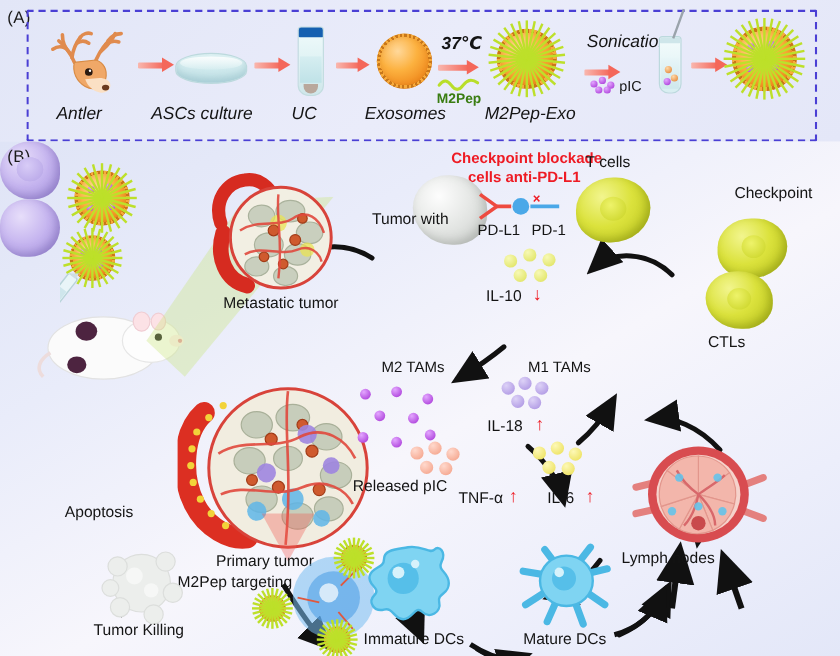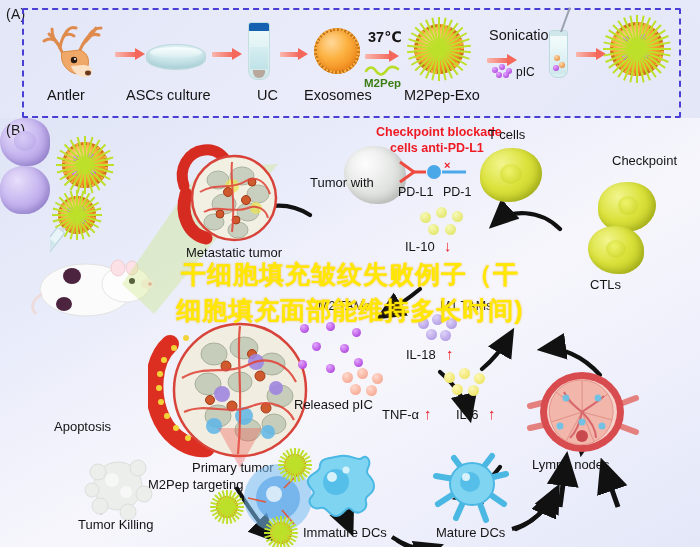--- a/index.html
+++ b/index.html
@@ -25,21 +25,21 @@
   }
   .panelTag{
     position:absolute;font-size:14px;color:#1a1a1a;font-weight:400;letter-spacing:.3px;
   }
   #panelB{
     position:absolute;left:0;top:118px;width:700px;height:429px;
     background:linear-gradient(150deg,#dfe4f6 0%,#e9ecfa 28%,#f7f6fc 55%,#eceefb 80%,#e3e7f8 100%);
   }
 
   .lbl{position:absolute;color:#141414;white-space:nowrap;line-height:1;}
-  .lblA{font-size:14.5px;}
+  .lblA{font-size:14.5px;font-style:italic;}
   .lblB{font-size:12.5px;}
   .lblRed{color:#ee1b24;font-weight:bold;}
   .lblSmall{font-size:10.5px;}
 
   
   .pArrow{position:absolute;height:9px;}
   .pArrow .shaft{position:absolute;left:0;top:2px;height:5px;width:calc(100% - 8px);
      background:linear-gradient(90deg,#f9b7ae,#f4675a);border-radius:1px;}
   .pArrow .head{position:absolute;right:0;top:-2px;width:0;height:0;
      border-top:6px solid transparent;border-bottom:6px solid transparent;border-left:10px solid #f4675a;}
@@ -167,21 +167,21 @@
     <div class="pArrow" style="left:212px;top:50px;width:30px;">
       <div class="shaft"></div>
         <div class="head"></div>
     </div>
 
     <div class="tube" style="left:248px;top:22px;">
       <div class="cap"></div>
         <div class="liquid"></div>
         <div class="pellet"></div>
     </div>
-    <div class="lbl lblA" style="left:257px;top:88px;">UC</div>
+    <div class="lbl lblA" style="left:243px;top:88px;">UC</div>
 
     <div class="pArrow" style="left:280px;top:50px;width:28px;">
       <div class="shaft"></div>
         <div class="head"></div>
     </div>
 
     <div class="exo" id="exoA1" style="left:314px;top:28px;width:46px;height:46px;">
       <div class="core"></div>
         <div class="ring"></div>
     </div>
@@ -575,21 +575,21 @@
             <circle cx="120" cy="124" r="7"></circle>
         </g>
         <g stroke="#e0493d" stroke-width="2.2" fill="none" opacity=".9">
           <path d="M34 70 C56 56 80 68 102 56 C122 46 140 58 148 74"></path>
           <path d="M36 104 C58 94 80 108 104 98 C124 90 140 100 146 112"></path>
           <path d="M92 18 C88 50 96 84 90 146"></path>
         </g>
         <path d="M70 120 L92 160 L114 120 Z" fill="rgba(240,90,80,.35)"></path>
       </svg>
     </div>
-    <div class="lbl lblB" style="left:192px;top:343px;font-size:13px;">Primary tumor</div>
+    <div class="lbl lblB" style="left:180px;top:343px;font-size:13px;">Primary tumor</div>
 
     <div style="position:absolute;left:296px;top:204px;width:74px;height:62px;">
       <div class="pic-dot" style="left:4px;top:2px;width:9px;height:9px;"></div>
       <div class="pic-dot" style="left:30px;top:0px;width:9px;height:9px;"></div>
       <div class="pic-dot" style="left:56px;top:6px;width:9px;height:9px;"></div>
       <div class="pic-dot" style="left:16px;top:20px;width:9px;height:9px;"></div>
       <div class="pic-dot" style="left:44px;top:22px;width:9px;height:9px;"></div>
       <div class="pic-dot" style="left:2px;top:38px;width:9px;height:9px;"></div>
       <div class="pic-dot" style="left:30px;top:42px;width:9px;height:9px;"></div>
       <div class="pic-dot" style="left:58px;top:36px;width:9px;height:9px;"></div>
@@ -642,21 +642,21 @@
         <ellipse cx="58" cy="72" rx="6" ry="6" fill="#c94a4c"></ellipse>
         <g fill="#66c4ea" opacity=".9">
           <circle cx="42" cy="34" r="3.5"></circle>
             <circle cx="74" cy="34" r="3.5"></circle>
           <circle cx="36" cy="62" r="3.5"></circle>
             <circle cx="78" cy="62" r="3.5"></circle>
           <circle cx="58" cy="58" r="3.5"></circle>
         </g>
       </svg>
     </div>
-    <div class="lbl lblB" style="left:532px;top:340px;font-size:13px;">Lymph nodes</div>
+    <div class="lbl lblB" style="left:518px;top:340px;font-size:13px;">Lymph nodes</div>
 
     <div style="position:absolute;left:222px;top:336px;width:108px;height:82px;">
       <svg width="108" height="82" viewBox="0 0 108 82">
         <circle cx="56" cy="44" r="34" fill="rgba(120,190,240,.55)"></circle>
         <circle cx="56" cy="44" r="22" fill="rgba(80,160,230,.6)"></circle>
         <circle cx="52" cy="40" r="8" fill="rgba(255,255,255,.7)"></circle>
         <g stroke="#e0583e" stroke-width="1.6" fill="none">
           <path d="M78 18 L62 34"></path>
             <path d="M26 44 L44 48"></path>
             <path d="M72 70 L60 56"></path>
@@ -796,17 +796,13 @@
             <path d="M42 34 L6 28"></path>
         </g>
         <ellipse cx="42" cy="36" rx="22" ry="21" fill="#7fd4f2" stroke="#4bb8e4" stroke-width="2"></ellipse>
         <circle cx="40" cy="34" r="10" fill="#56bfe9"></circle>
         <circle cx="36" cy="29" r="4" fill="#d7f2fb"></circle>
       </svg>
     </div>
     <div class="lbl lblB" style="left:436px;top:408px;font-size:13px;">Mature DCs</div>
   </div>
 
-  <div id="watermark">
-    <div>干细胞填充皱纹失败例子（干</div>
-    <div class="wmLine2">细胞填充面部能维持多长时间)</div>
-  </div>
 </div>
 
 </body></html>

